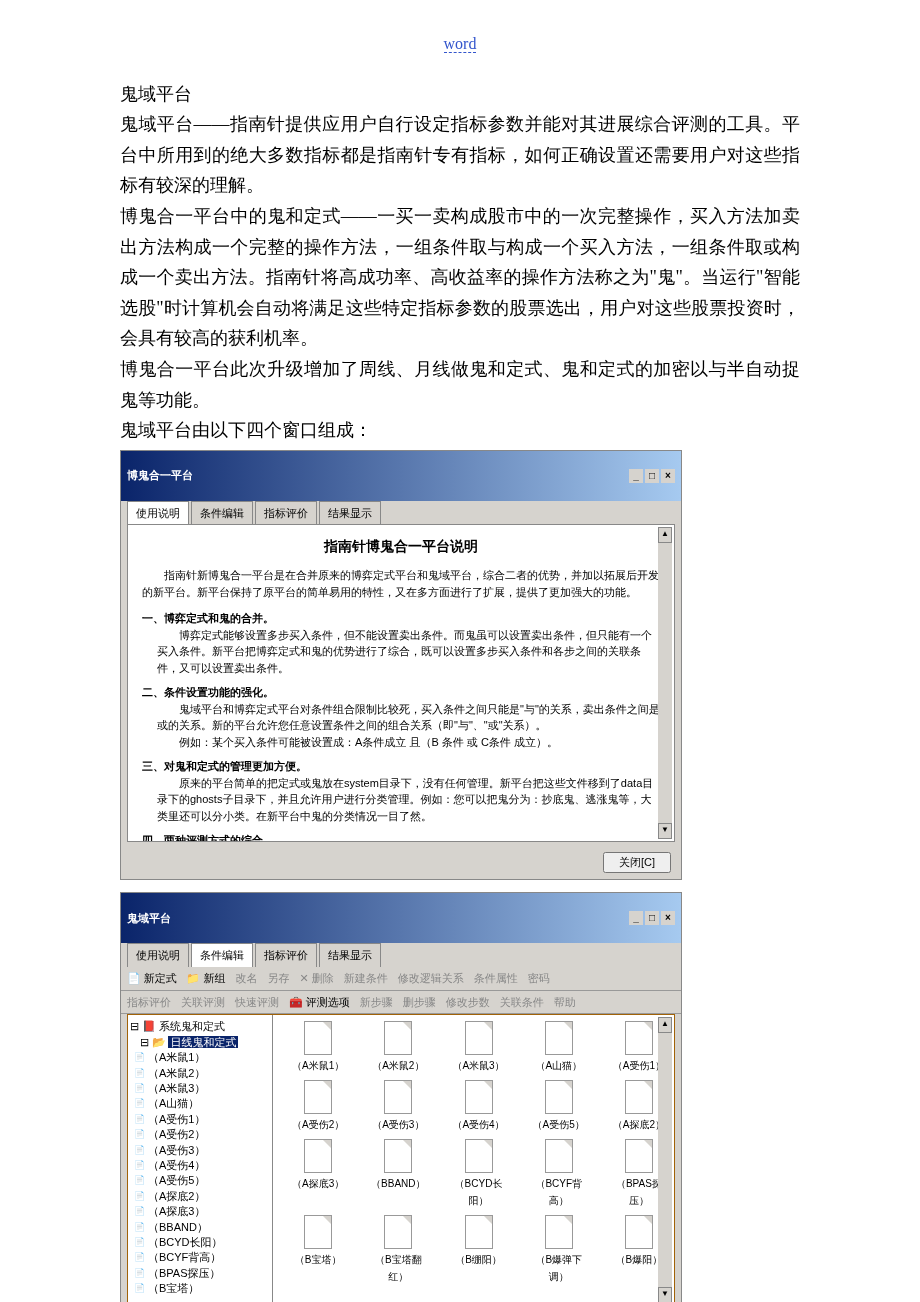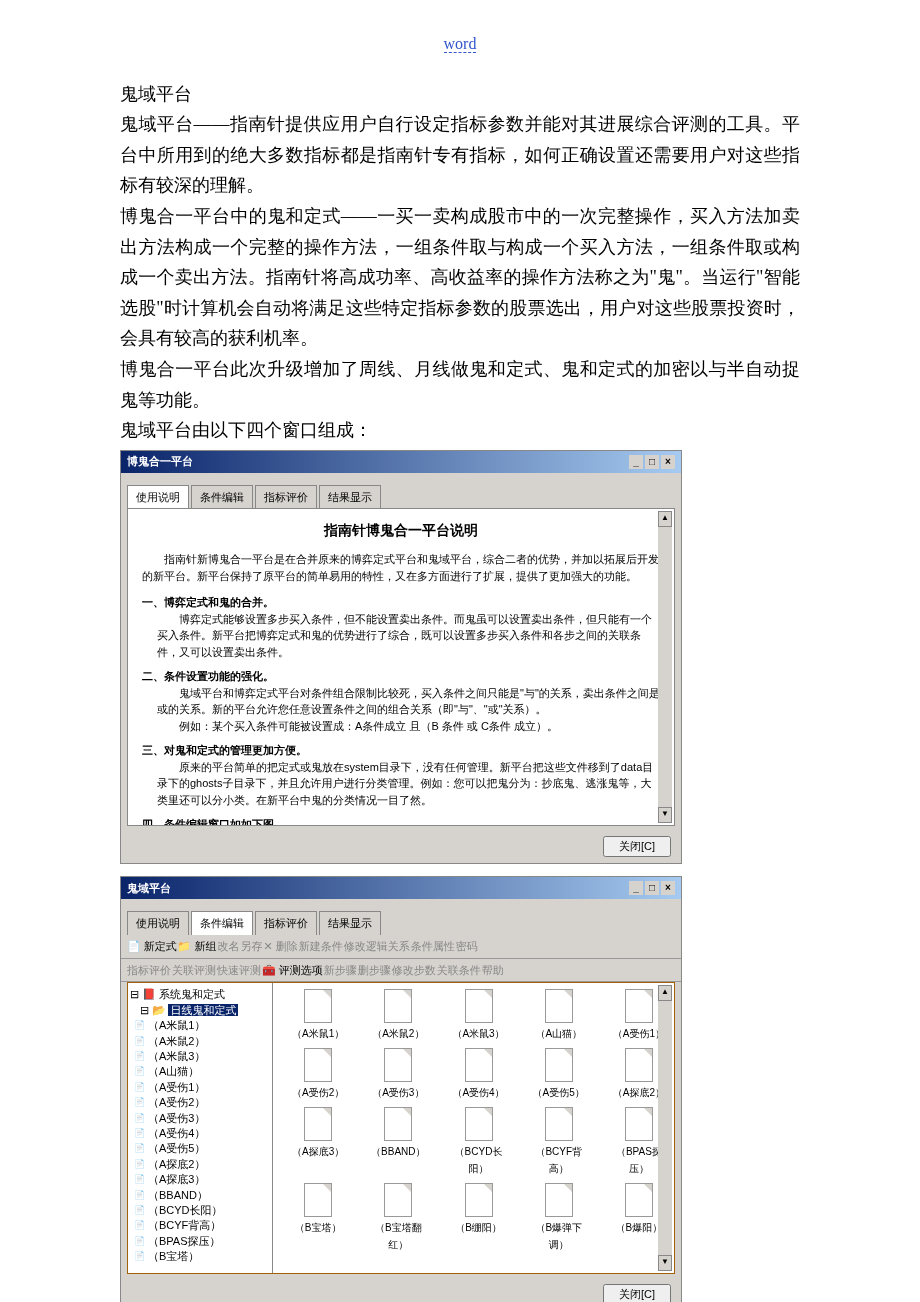--- a/index.html
+++ b/index.html
@@ -2,38 +2,38 @@
 <html><head>
 <meta charset="utf-8">
 <style>
 body { margin:0; font-family:"SimSun","Songti SC",serif; background:#fff; color:#000; width:920px;}
 .page { padding:28px 120px 40px; font-size:18px; line-height:1.7;}
 .header-link { text-align:center; margin-bottom:20px;}
 .header-link span { color:#3355cc; border-bottom:1px dashed #3355cc; font-family:"Times New Roman",serif; font-size:16px;}
 .para { text-align:justify; margin:0;}
 
 .win { font-family:"SimSun",sans-serif; font-size:11px; color:#000; width:560px; border:1px solid #888; margin:4px 0 12px; background:#d6d3ce;}
-.titlebar { background:linear-gradient(90deg,#0a246a 0%,#a6caf0 100%); color:#fff; padding:2px 6px; font-weight:bold; height:18px; display:flex; justify-content:space-between; align-items:center;}
+.titlebar { background:linear-gradient(90deg,#0a246a 0%,#a6caf0 100%); color:#fff; padding:16px 6px; font-weight:bold; height:18px; display:flex; justify-content:space-between; align-items:center;}
 .tbtns { display:flex; gap:2px;}
 .tbtns span { background:#d6d3ce; color:#000; width:14px; height:14px; text-align:center; line-height:14px; font-size:10px; font-family:sans-serif;}
-.tabs { display:flex; padding:12px 6px 0; background:#d6d3ce; font-size:11px;border-radius:11px;}
+.tabs { display:flex; padding:0 6px 0; background:#d6d3ce; font-size:11px;border-radius:11px;}
 .tab { padding:2px 8px; border:1px solid #888; border-bottom:none; margin-right:2px; background:#d6d3ce;}
 .tab.active { background:#fff;}
 .content1 { background:#fff; margin:0 6px 6px; border:1px solid #888; padding:8px 14px; height:300px; position:relative; overflow:hidden;}
 .content1 h3 { text-align:center; font-size:14px; margin:2px 0 8px; font-weight:bold;}
 .content1 .intro { text-indent:2em; font-size:11px; line-height:1.5; margin-bottom:10px;}
 .content1 .sect { font-size:11px; margin-bottom:8px; line-height:1.5;}
 .content1 .sect b { display:block;}
 .content1 .sect span { display:block; text-indent:2em;margin-left:15px;}
 .scrollbar { position:absolute; right:2px; top:2px; bottom:2px; width:14px; background:#d6d3ce; display:flex; flex-direction:column; justify-content:space-between;}
 .sbtn { height:14px; background:#d6d3ce; border:1px solid #888; font-family:sans-serif; font-size:8px; text-align:center; line-height:12px;}
 .closebar { text-align:right; padding:4px 10px 6px; background:#d6d3ce;}
 .closebar button { font-size:11px; padding:1px 14px; font-family:inherit;text-align:right;}
 
-.toolbar { background:#d6d3ce; padding:2px 6px; font-size:11px; color:#888; display:flex; flex-wrap:wrap; gap:1px; border-bottom:1px solid #999;}
+.toolbar { background:#d6d3ce; padding:2px 6px; font-size:11px; color:#888; display:flex; flex-wrap:wrap; gap:10px; border-bottom:1px solid #999;}
 .toolbar span.enabled { color:#000;}
 
 .split { display:flex; margin:0 6px 6px; border:1px solid #a16207; background:#fff; height:290px;}
 .tree { width:140px; border-right:1px solid #888; background:#fff; padding:4px 2px; overflow:hidden; font-size:11px; line-height:1.4;}
 .tree .root { color:#000;}
 .tree .hl { background:#0a246a; color:#fff; padding:0 2px;}
 .tree .item { padding-left:18px; position:relative;}
 .tree .item:before { content:"📄"; font-size:9px; position:absolute; left:4px; top:1px;}
 .icons { flex:1; padding:6px; overflow:hidden; position:relative;}
 .irow { display:flex; gap:22px; margin-bottom:6px; padding-left:10px;}
@@ -78,21 +78,21 @@
       <div class="sect">
         <b>二、条件设置功能的强化。</b>
           <span>鬼域平台和博弈定式平台对条件组合限制比较死，买入条件之间只能是"与"的关系，卖出条件之间是或的关系。新的平台允许您任意设置条件之间的组合关系（即"与"、"或"关系）。</span>
           <span>例如：某个买入条件可能被设置成：A条件成立 且（B 条件 或 C条件 成立）。</span>
       </div>
       <div class="sect">
         <b>三、对鬼和定式的管理更加方便。</b>
           <span>原来的平台简单的把定式或鬼放在system目录下，没有任何管理。新平台把这些文件移到了data目录下的ghosts子目录下，并且允许用户进行分类管理。例如：您可以把鬼分为：抄底鬼、逃涨鬼等，大类里还可以分小类。在新平台中鬼的分类情况一目了然。</span>
       </div>
       <div class="sect">
-        <b>四、条件编辑窗口如如下图。</b>
+        <b>四、两种评测方式的综合。</b>
       </div>
       <div class="scrollbar">
         <div class="sbtn">▲</div>
         <div class="sbtn">▼</div>
       </div>
     </div>
     <div class="closebar">
       <button>关闭[C]</button>
     </div>
   </div>

